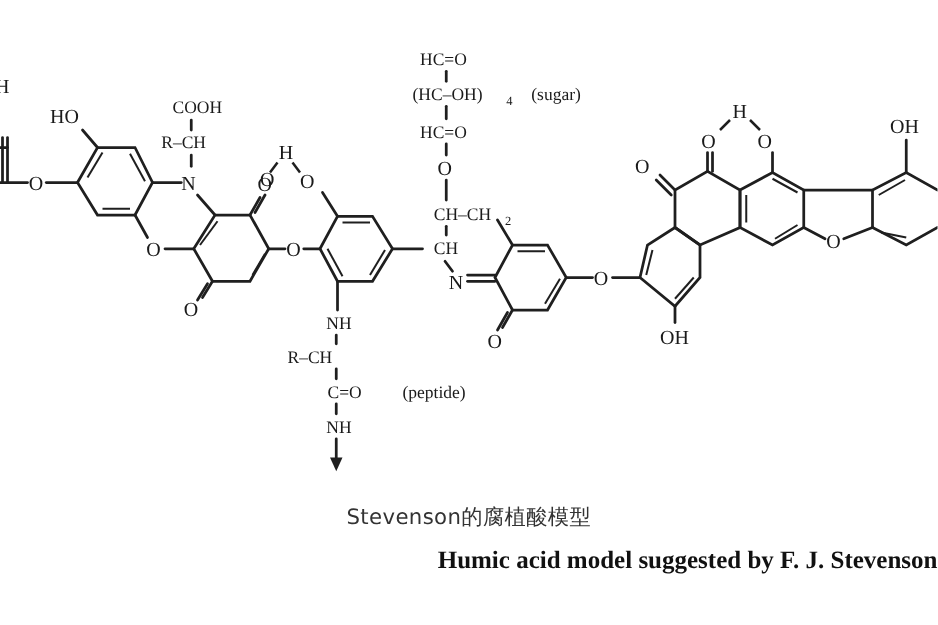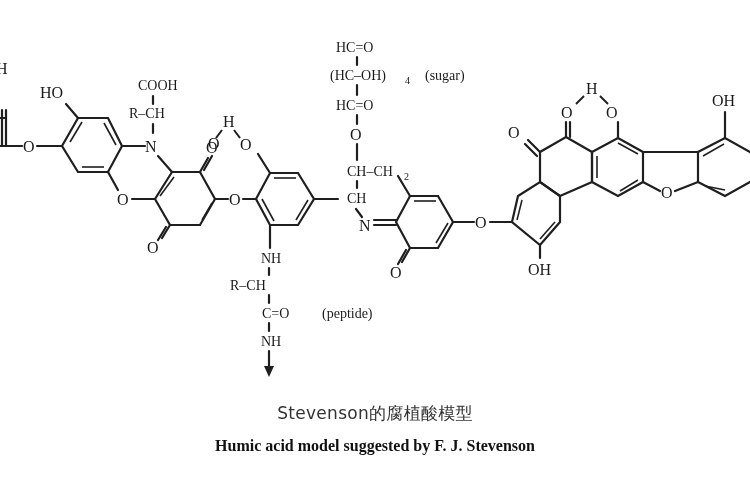--- a/index.html
+++ b/index.html
@@ -6,22 +6,22 @@
   body { width:750px; height:500px; position:relative; overflow:hidden; font-family:"Liberation Serif", serif; }
   #diagram { position:absolute; left:0; top:0; width:750px; height:500px; }
   #diagram text { font-family:"Liberation Serif", serif; fill:#1a1a1a; }
   .bond { stroke:#1f1f1f; stroke-width:2.2; fill:none; stroke-linecap:round; }
   .dbond { stroke:#1f1f1f; stroke-width:1.6; fill:none; }
   .hb { stroke:#1f1f1f; stroke-width:2; fill:none; }
   .lbl { font-size:16px; }
   .small { font-size:14px; }
   .caption-cn { position:absolute; left:0; width:750px; top:402px; text-align:center;
     font-family:"DejaVu Sans", sans-serif; font-size:17px; color:#333; letter-spacing:0.3px; }
-  .caption-en { position:absolute; left:0; width:750px; top:437px; text-align:center;
-    font-family:"Liberation Serif", serif; font-weight:bold; font-size:16px; color:#111; }
+  .caption-en { position:absolute; left:0; width:750px; top:437px; text-align:right;
+    font-family:"Liberation Serif", serif; font-weight:bold; font-size:20px; color:#111; }
 </style>
 </head>
 <body>
 
 <svg id="diagram" viewBox="0 0 750 500" xmlns="http://www.w3.org/2000/svg">
 
   <g>
     <text class="lbl" x="-4" y="74">H</text>
     <line class="bond" x1="0" y1="118" x2="6" y2="118"></line>
     <line class="bond" x1="6" y1="110" x2="6" y2="146"></line>

